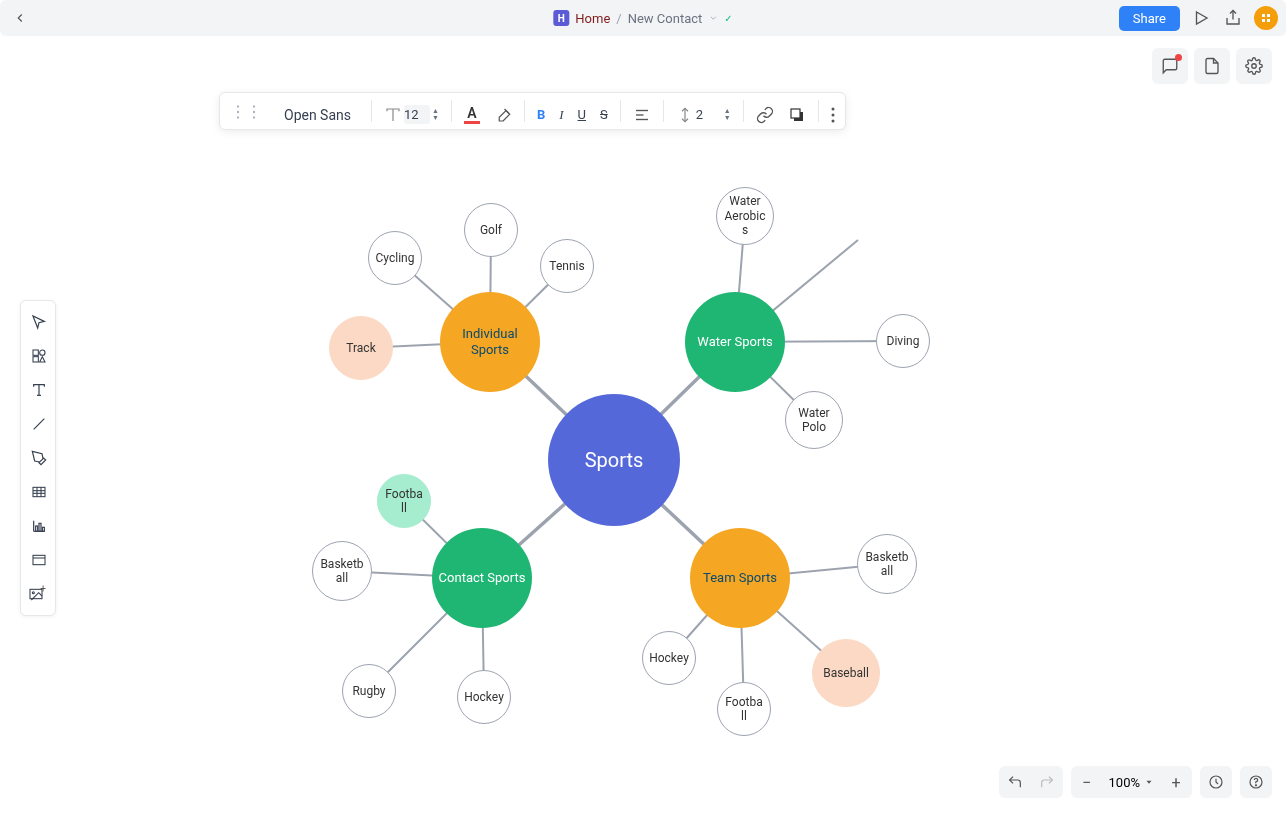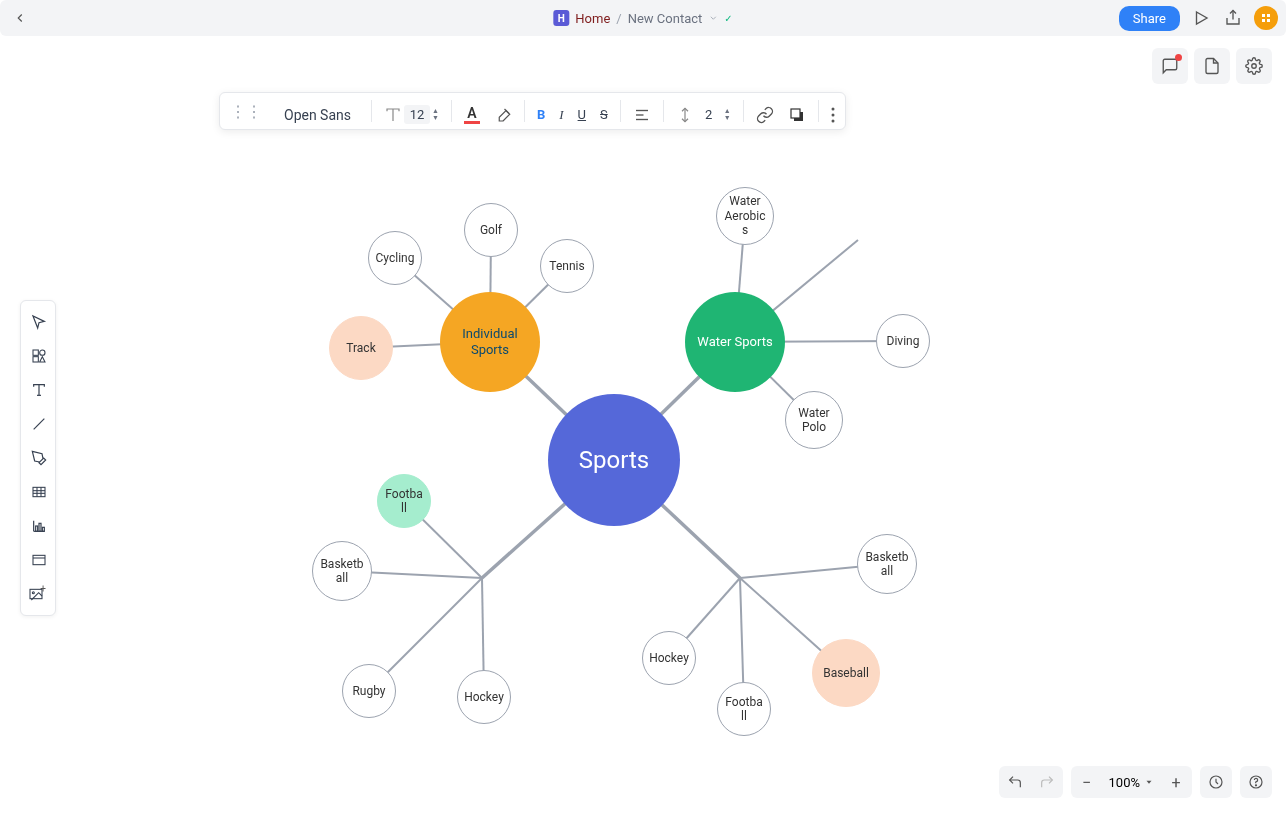--- a/index.html
+++ b/index.html
@@ -12,42 +12,42 @@
   }
   .back-btn { width: 24px; height: 24px; display:flex; align-items:center; justify-content:center; cursor:pointer; color:#555; }
   .breadcrumb { position:absolute; left:50%; transform:translateX(-50%); display:flex; align-items:center; gap:6px; font-size:13px; color:#6b7280; }
   .h-logo { width:16px; height:16px; background:#5b5bd6; border-radius:3px; color:#fff; font-size:10px; font-weight:bold; display:flex; align-items:center; justify-content:center; }
   .breadcrumb .home { color:#7f1d1d; }
   .breadcrumb .sep { color:#9ca3af; }
   .breadcrumb .doc { color:#6b7280; }
   .chev-down { color:#9ca3af; }
   .sync-icon { color:#10b981; font-size:10px; }
   .topbar-right { margin-left:auto; display:flex; align-items:center; gap:10px; }
-  .share-btn { background:#2f81f7; color:#fff; border:none; border-radius:10px; padding:5px 14px; font-size:13px; cursor:pointer; }
+  .share-btn { background:#2f81f7; color:#fff; border:none; border-radius:5px; padding:5px 14px; font-size:13px; cursor:pointer; }
   .icon-btn { width:22px; height:22px; display:flex; align-items:center; justify-content:center; cursor:pointer; color:#555; }
   .avatar { width:24px; height:24px; border-radius:50%; background:#f59e0b; display:flex; align-items:center; justify-content:center; color:#fff; font-size:10px; }
 
   
   .right-panel { position:absolute; right:14px; top:48px; display:flex; gap:6px; }
   .panel-btn { width:36px; height:36px; background:#f3f4f6; border-radius:6px; display:flex; align-items:center; justify-content:center; cursor:pointer; position:relative; }
   .notif-dot { position:absolute; top:6px; right:6px; width:7px; height:7px; background:#ef4444; border-radius:50%; }
 
   
   .fmt-toolbar {
     position:absolute; left:219px; top:92px; height:38px;
     background:#fff; border:1px solid #e5e7eb; border-radius:6px;
     box-shadow:0 2px 8px rgba(0,0,0,0.08);
     display:flex; align-items:center; padding:0 4px; gap:2px;
   }
   .fmt-sep { width:1px; height:22px; background:#e5e7eb; margin:0 4px; }
   .fmt-item { height:30px; display:flex; align-items:center; justify-content:center; padding:0 6px; cursor:pointer; color:#374151; font-size:13px; border-radius:4px;margin-top:7px; }
   .drag-handle { cursor:grab; color:#9ca3af; padding:0 6px; }
   .font-name { padding:0 14px; font-size:14px; }
   .size-box { display:flex; align-items:center; gap:2px; }
-  .size-input { width:26px; text-align:center; background:#f3f4f6; border-radius:3px; padding:2px 0; font-size:13px; }
+  .size-input { width:26px; text-align:left; background:#f3f4f6; border-radius:3px; padding:2px 0; font-size:13px; }
   .stepper { display:flex; flex-direction:column; font-size:7px; color:#6b7280; line-height:7px; cursor:pointer; }
   .color-a { display:flex; flex-direction:column; align-items:center; line-height:1; }
   .color-a .letter { font-size:14px; font-weight:600; }
   .color-a .bar { width:16px; height:3px; background:#ef4444; margin-top:1px; }
   .bold-active { color:#2f81f7; font-weight:bold; }
   .fmt-icon { width:18px; height:18px; }
 
   
   .tool-palette {
     position:absolute; left:20px; top:300px; width:36px;
@@ -62,21 +62,21 @@
   .ctrl-group { background:#f3f4f6; border-radius:6px; display:flex; align-items:center; height:32px; }
   .ctrl-btn { width:32px; height:32px; display:flex; align-items:center; justify-content:center; cursor:pointer; color:#555; font-size:16px; }
   .zoom-label { font-size:13px; padding:0 6px; display:flex; align-items:center; gap:4px; }
   .ctrl-single { width:32px; height:32px; background:#f3f4f6; border-radius:6px; display:flex; align-items:center; justify-content:center; cursor:pointer; color:#555; }
   .ctrl-btn.disabled { color:#bbb; cursor:default; }
 
   
   .canvas { position:absolute; left:0; top:36px; right:0; bottom:0; }
   .node { position:absolute; border-radius:50%; display:flex; align-items:center; justify-content:center; text-align:center; line-height:1.2; }
   .node-white { background:#fff; border:1.5px solid #9ca3af; color:#333; font-size:12px; }
-  .node-center { background:#5568d9; color:#fff; font-size:24px; }
+  .node-center { background:#5568d9; color:#fff; font-size:20px; }
   .node-orange { background:#f5a623; color:#0c4a6e; font-size:13px; }
   .node-green { background:#1fb573; color:#fff; font-size:13px; }
   .node-mint { background:#a5edce; border:1.5px solid #a5edce; color:#333; font-size:12px; }
   .node-peach { background:#fcd9c4; border:1.5px solid #fcd9c4; color:#333; font-size:12px; }
   .node span { padding:0 6px; word-break:break-word; }
 
   svg.edges { position:absolute; left:0; top:0; width:100%; height:100%; pointer-events:none; }
   svg.edges line { stroke:#9ca3af; stroke-width:2; }
   svg.edges line.thick { stroke-width:3.5; }
 </style>
@@ -397,16 +397,22 @@
     </div>
     <div class="node node-white" style="left: 642px; top: 595px; height: 54px; width: 54px;">
       <span>Hockey</span>
     </div>
     <div class="node node-orange" style="left: 440px; top: 256px; height: 100px; width: 100px;">
       <span>Individual Sports</span>
     </div>
     <div class="node node-green" style="left: 685px; top: 256px; height: 100px; width: 100px;">
       <span>Water Sports</span>
     </div>
+    <div class="node node-green" style="left: 432px; top: 492px; height: 100px; width: 100px;">
+      <span>Contact Sports</span>
+    </div>
+    <div class="node node-orange" style="left: 690px; top: 492px; height: 100px; width: 100px;">
+      <span>Team Sports</span>
+    </div>
     <div class="node node-center" style="left: 548px; top: 358px; height: 132px; width: 132px;">
       <span>Sports</span>
     </div>
   </div>
 
 </body></html>

